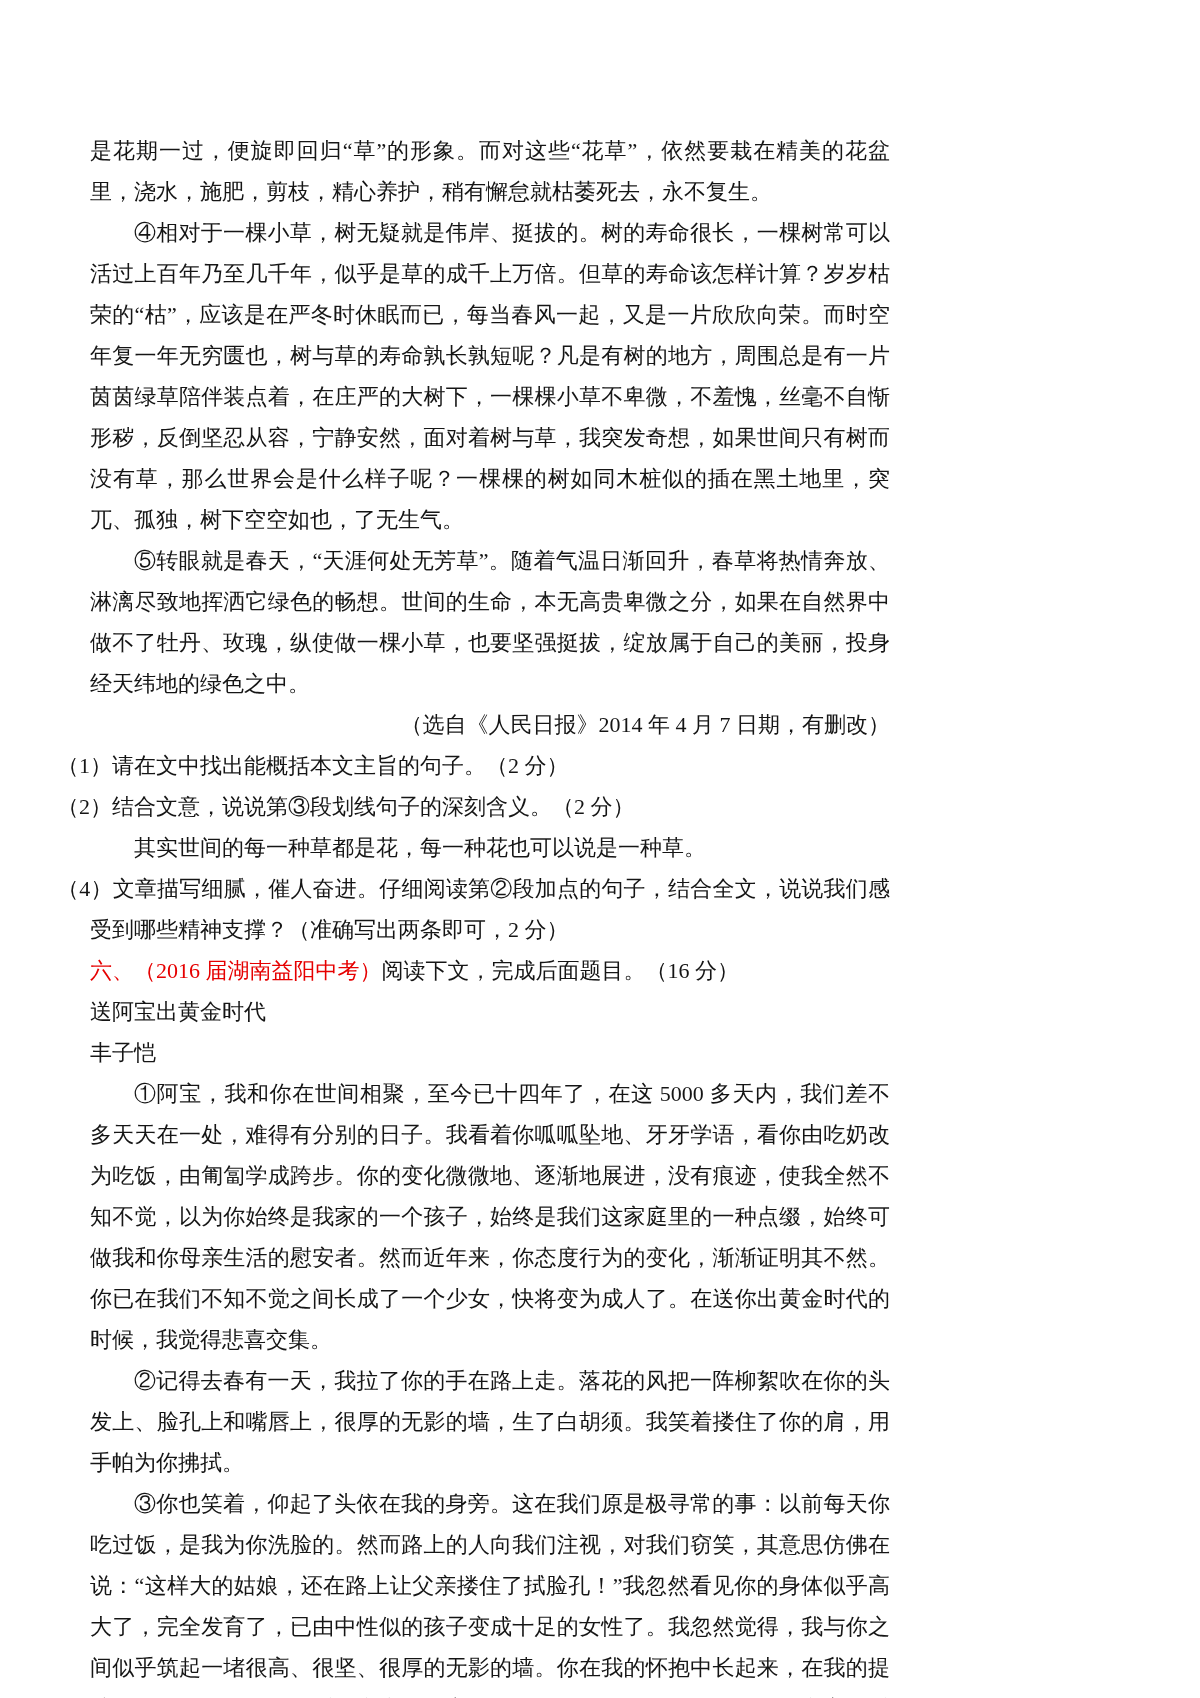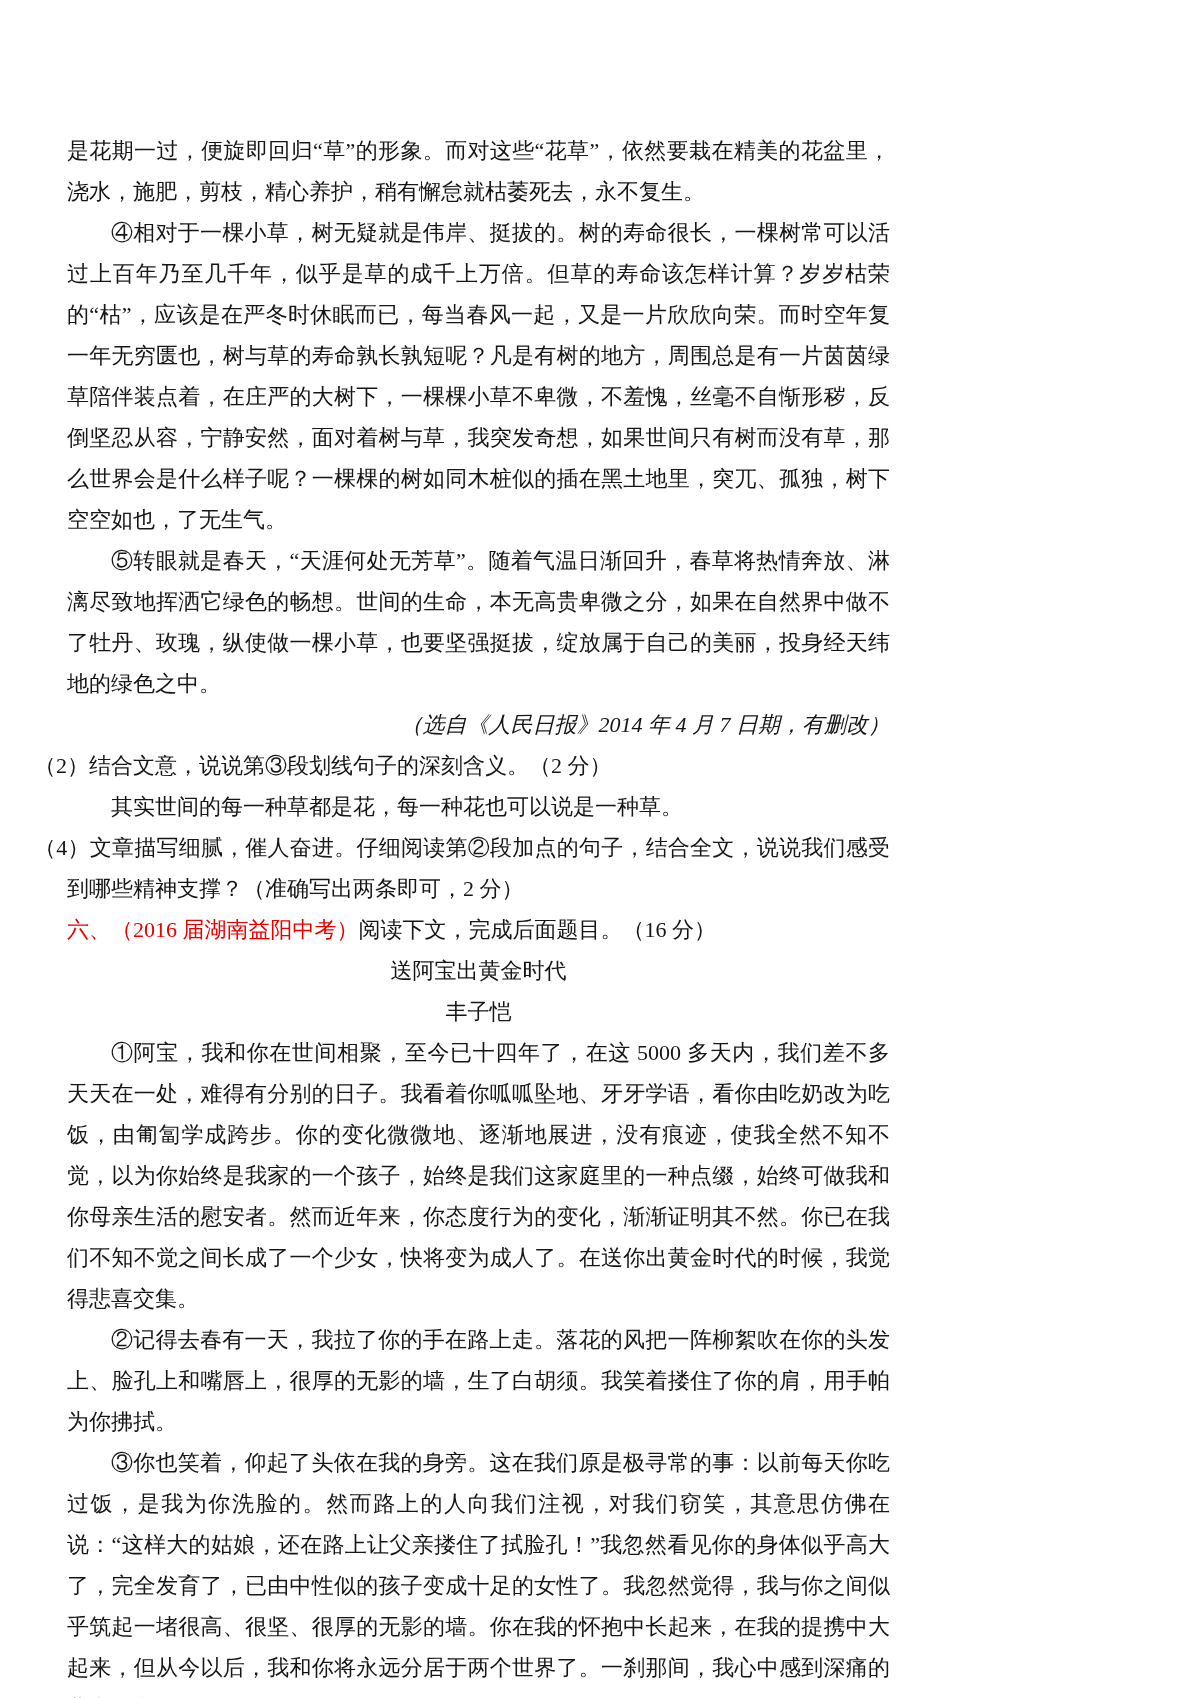--- a/index.html
+++ b/index.html
@@ -8,59 +8,59 @@
     background: #ffffff;
   }
   body {
     width: 1200px;
     height: 1698px;
   }
   .page {
     box-sizing: border-box;
     width: 980px;
     height: 1698px;
-    padding: 130px 90px 0 67px;
+    padding: 130px 90px 0 90px;
     overflow: hidden;
     background: #ffffff;
     color: #151515;
     font-family: "Liberation Serif", "DejaVu Serif", serif;
     font-size: 22px;
     line-height: 41px;
     text-align: justify;
   }
   .page p {
     margin: 0;
     padding: 0;
   }
   .indent { text-indent: 2em; }
-  .source { text-align: right; font-style: italic; }
+  .source { text-align: right; }
   .question {
     padding-left: 1.5em;
     text-indent: -1.5em;
   }
   .quote { text-indent: 2em; }
   .center {
-    text-align: center;
     text-indent: 0;
   }
   .red { color: var(--accent-red, #e60000); }
 </style>
 </head>
 <body>
 
 <div class="page">
 
   <p>是花期一过，便旋即回归“草”的形象。而对这些“花草”，依然要栽在精美的花盆里，浇水，施肥，剪枝，精心养护，稍有懈怠就枯萎死去，永不复生。</p>
 
   <p class="indent">④相对于一棵小草，树无疑就是伟岸、挺拔的。树的寿命很长，一棵树常可以活过上百年乃至几千年，似乎是草的成千上万倍。但草的寿命该怎样计算？岁岁枯荣的“枯”，应该是在严冬时休眠而已，每当春风一起，又是一片欣欣向荣。而时空年复一年无穷匮也，树与草的寿命孰长孰短呢？凡是有树的地方，周围总是有一片茵茵绿草陪伴装点着，在庄严的大树下，一棵棵小草不卑微，不羞愧，丝毫不自惭形秽，反倒坚忍从容，宁静安然，面对着树与草，我突发奇想，如果世间只有树而没有草，那么世界会是什么样子呢？一棵棵的树如同木桩似的插在黑土地里，突兀、孤独，树下空空如也，了无生气。</p>
 
   <p class="indent">⑤转眼就是春天，“天涯何处无芳草”。随着气温日渐回升，春草将热情奔放、淋漓尽致地挥洒它绿色的畅想。世间的生命，本无高贵卑微之分，如果在自然界中做不了牡丹、玫瑰，纵使做一棵小草，也要坚强挺拔，绽放属于自己的美丽，投身经天纬地的绿色之中。</p>
 
   <p class="source">（选自《人民日报》2014 年 4 月 7 日期，有删改）</p>
 
+  <p class="question">（1）请在文中找出能概括本文主旨的句子。（2 分）</p>
 
   <p class="question">（2）结合文意，说说第③段划线句子的深刻含义。（2 分）</p>
 
   <p class="quote">其实世间的每一种草都是花，每一种花也可以说是一种草。</p>
 
 
   <p class="question">（4）文章描写细腻，催人奋进。仔细阅读第②段加点的句子，结合全文，说说我们感受到哪些精神支撑？（准确写出两条即可，2 分）</p>
 
   <p>
     <span class="red">六、（2016 届湖南益阳中考）</span><span>阅读下文，完成后面题目。（16 分）</span>

